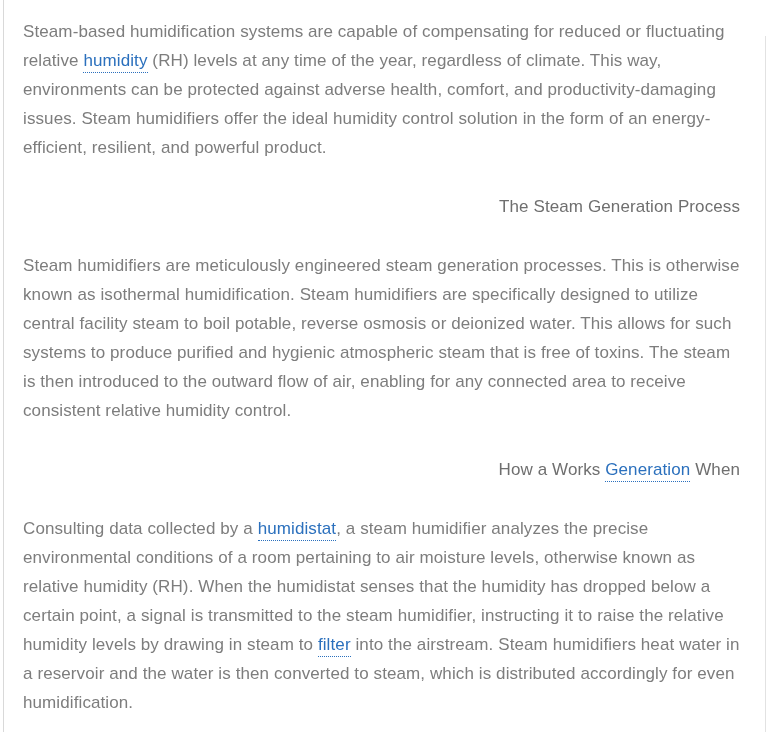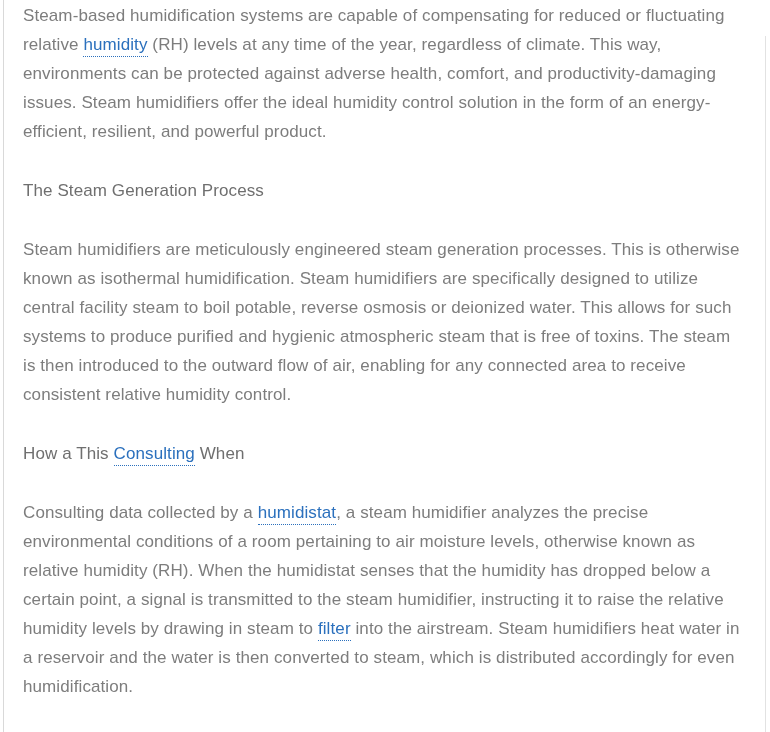--- a/index.html
+++ b/index.html
@@ -14,32 +14,32 @@
   body {
     width: 770px;
     height: 732px;
     background: #ffffff;
     font-family: "Liberation Sans", sans-serif;
     position: relative;
     overflow: hidden;
   }
   .content {
     position: relative;
-    padding: 1px 22px 0 23px;
+    padding: 17px 22px 0 23px;
     width: 762px;
   }
   .content p {
     margin: 0 0 30px 0;
     font-size: 17px;
     line-height: 29px;
     font-weight: 400;
     letter-spacing: 0.1px;
   }
   .para { color: var(--body); }
-  .heading { color: var(--heading); }
+  .heading { color: var(--heading); text-align: right; }
   a.inline-link {
     color: var(--link);
     text-decoration: none;
     border-bottom: 1px dotted var(--link);
     padding-bottom: 2px;
     cursor: pointer;
   }
   .edge-line {
     position: absolute;
     width: 1px;
@@ -60,15 +60,15 @@
 </head>
 <body style="background: rgb(255, 255, 255);">
 
 <div class="edge-line left"></div>
 <div class="edge-line right"></div>
 
 <main class="content">
     <p class="para"><span>Steam-based humidification systems are capable of compensating for reduced or fluctuating relative </span><a class="inline-link" href="#">humidity</a><span> (RH) levels at any time of the year, regardless of climate. This way, environments can be protected against adverse health, comfort, and productivity-damaging issues. Steam humidifiers offer the ideal humidity control solution in the form of an energy-efficient, resilient, and powerful product.</span></p>
     <p class="heading"><span>The Steam Generation Process</span></p>
     <p class="para"><span>Steam humidifiers are meticulously engineered steam generation processes. This is otherwise known as isothermal humidification. Steam humidifiers are specifically designed to utilize central facility steam to boil potable, reverse osmosis or deionized water. This allows for such systems to produce purified and hygienic atmospheric steam that is free of toxins. The steam is then introduced to the outward flow of air, enabling for any connected area to receive consistent relative humidity control.</span></p>
-    <p class="heading"><span>How a This </span><a class="inline-link" href="#">Consulting</a><span> When</span></p>
+    <p class="heading"><span>How a Works </span><a class="inline-link" href="#">Generation</a><span> When</span></p>
     <p class="para"><span>Consulting data collected by a </span><a class="inline-link" href="#">humidistat</a><span>, a steam humidifier analyzes the precise environmental conditions of a room pertaining to air moisture levels, otherwise known as relative humidity (RH). When the humidistat senses that the humidity has dropped below a certain point, a signal is transmitted to the steam humidifier, instructing it to raise the relative humidity levels by drawing in steam to </span><a class="inline-link" href="#">filter</a><span> into the airstream. Steam humidifiers heat water in a reservoir and the water is then converted to steam, which is distributed accordingly for even humidification.</span></p>
   </main>
 
 </body></html>

